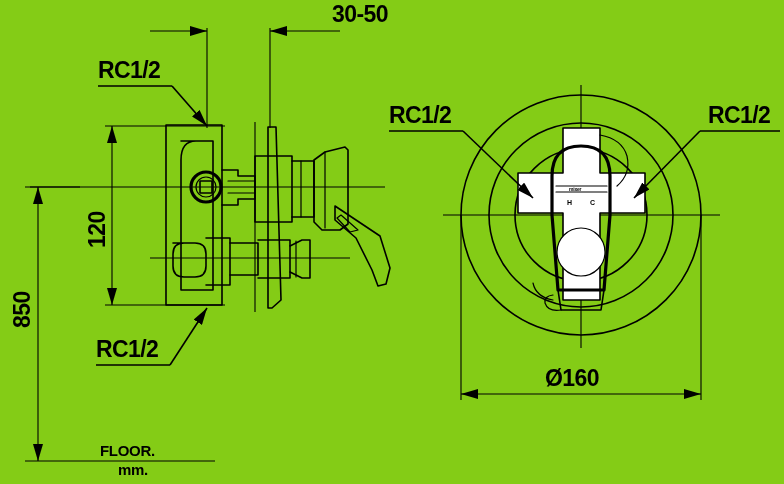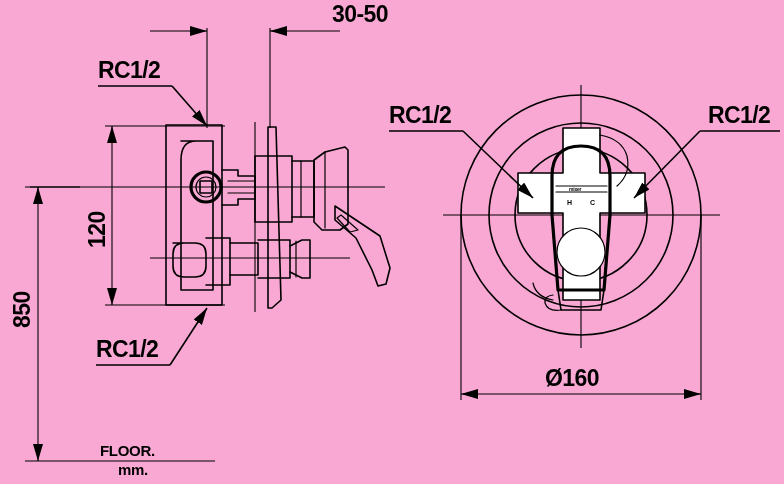--- a/index.html
+++ b/index.html
@@ -11,21 +11,21 @@
   body {
     width: 784px;
     height: 484px;
     overflow: hidden;
     font-family: "Liberation Sans", sans-serif;
   }
   #drawing-root {
     position: relative;
     width: 784px;
     height: 484px;
-    background: #f9a8d4;
+    background: #84cc16;
     text-align: right;
   }
   svg#drawing {
     display: block;
     width: 784px;
     height: 484px;
   }
   .obj-line {
     fill: none;
     stroke: #000000;

